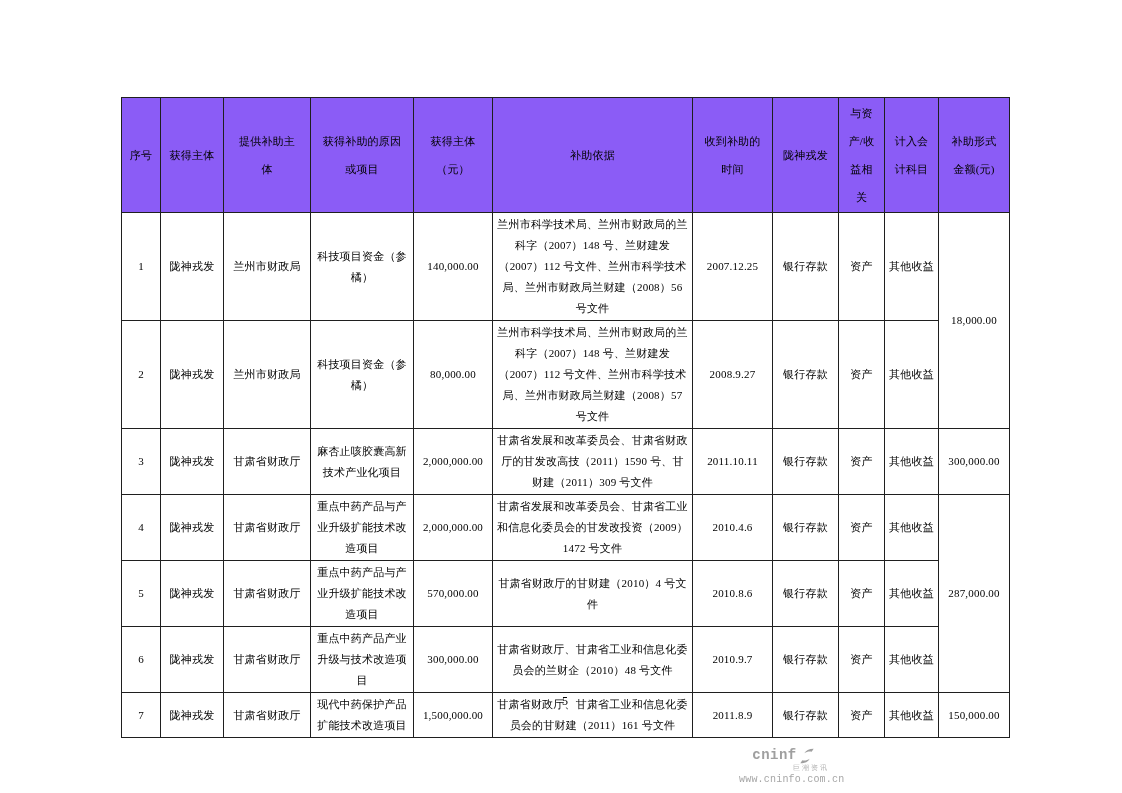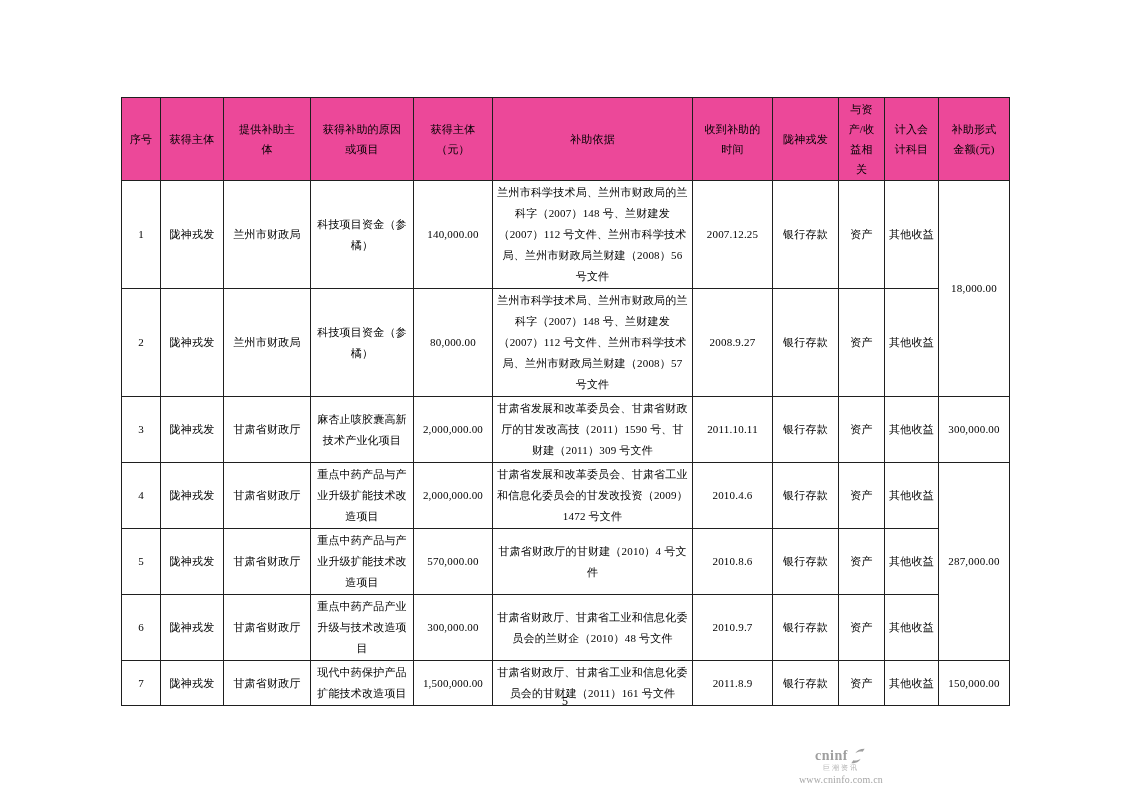--- a/index.html
+++ b/index.html
@@ -30,49 +30,49 @@
   .subsidy-table th, .subsidy-table td {
     border: 1px solid #1f1f1f;
     text-align: center;
     vertical-align: middle;
     padding: 1px 3px;
     box-sizing: border-box;
     overflow: hidden;
     font-weight: normal;
   }
   .subsidy-table th {
-    background: #ec4899;
+    background: #8b5cf6;
     white-space: pre-line;
-    line-height: 20px;
+    line-height: 28px;
   }
   thead tr { height: 81px; }
   tbody tr:nth-child(1) { height: 87px; }
   tbody tr:nth-child(2) { height: 85px; }
   tbody tr:nth-child(3) { height: 63px; }
   tbody tr:nth-child(4) { height: 64px; }
   tbody tr:nth-child(5) { height: 59px; }
   tbody tr:nth-child(6) { height: 66px; }
   tbody tr:nth-child(7) { height: 42px; }
   .page-number {
     position: absolute;
     left: 121px;
     top: 694px;
     width: 888px;
     text-align: center;
     font-size: 12px;
   }
   .watermark {
     position: absolute;
-    left: 796px;
+    left: 739px;
     top: 748px;
     width: 90px;
-    text-align: center;
+    text-align: right;
     color: #a6a6a6;
     line-height: 1.1;
-    font-family: Liberation Serif, serif;
+    font-family: Liberation Mono, monospace;
   }
   .wm-top {
     display: flex;
     align-items: center;
     justify-content: center;
     gap: 1px;
   }
   .wm-brand {
     font-size: 14px;
     font-weight: bold;

